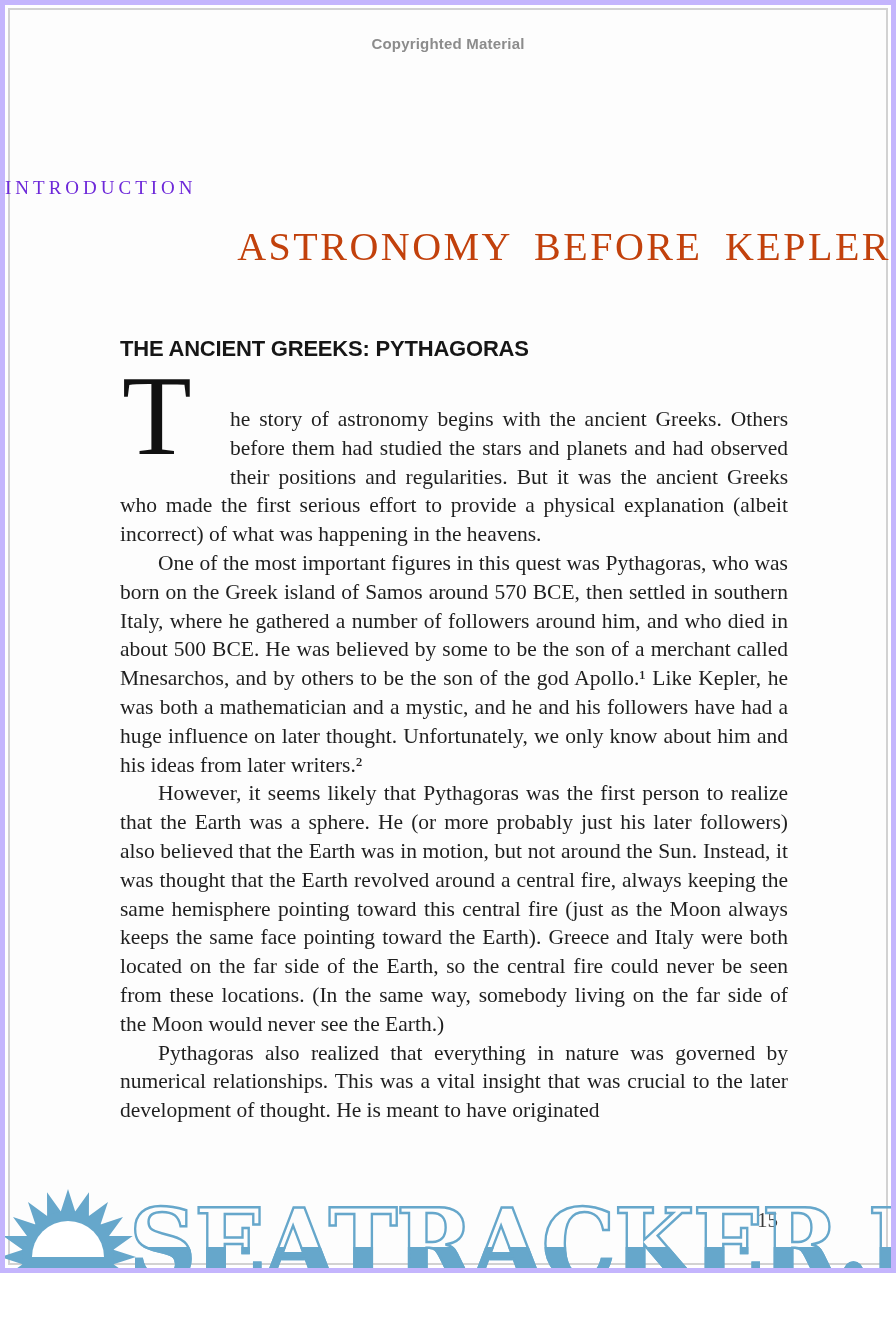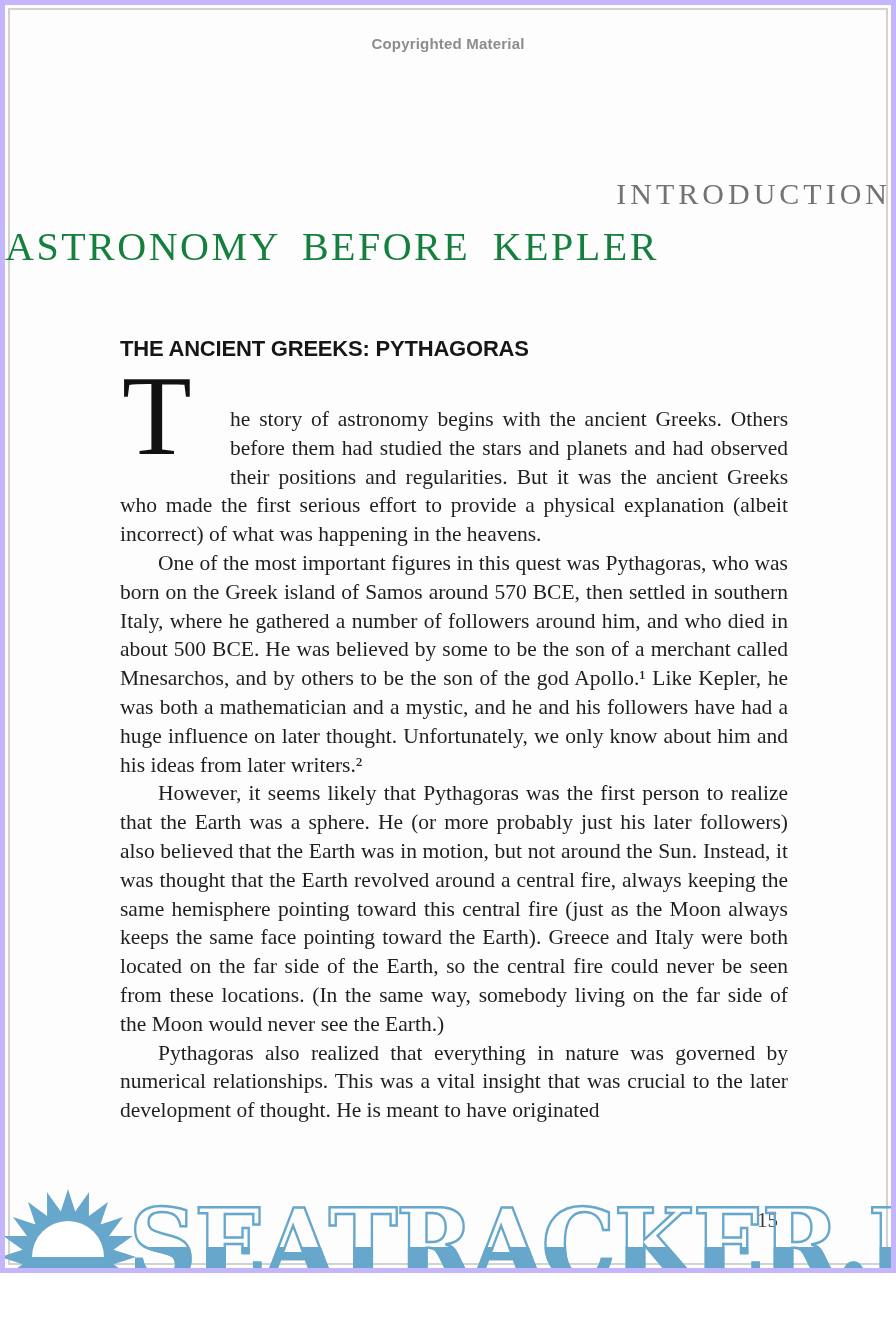--- a/index.html
+++ b/index.html
@@ -24,38 +24,38 @@
     font-weight: bold;
     color: #8c8c8c;
     letter-spacing: 0.2px;
   }
   .notice.top { top: 30px; }
   .notice.bottom { top: 1288px; }
 
   .kicker {
     position: absolute;
     top: 172px; left: 0; width: 100%;
-    text-align: right;
+    text-align: left;
     font-family: "Liberation Serif", "DejaVu Serif", serif;
-    font-size: 30px;
+    font-size: 19px;
     font-weight: 400;
     letter-spacing: 4px;
-    color: #737373;
+    color: #6d28d9;
   }
 
   .title {
     position: absolute;
     top: 218px; left: 0; width: 100%;
-    text-align: left;
+    text-align: right;
     font-family: "Liberation Serif", "DejaVu Serif", serif;
     font-size: 40px;
     font-weight: 400;
     letter-spacing: 2.5px;
     word-spacing: 10px;
-    color: #15803d;
+    color: #c2410c;
   }
 
   .section {
     position: absolute;
     top: 331px; left: 115px;
     font-family: "Liberation Sans", "DejaVu Sans", sans-serif;
     font-size: 22px;
     font-weight: bold;
     letter-spacing: -0.2px;
     color: #161616;

